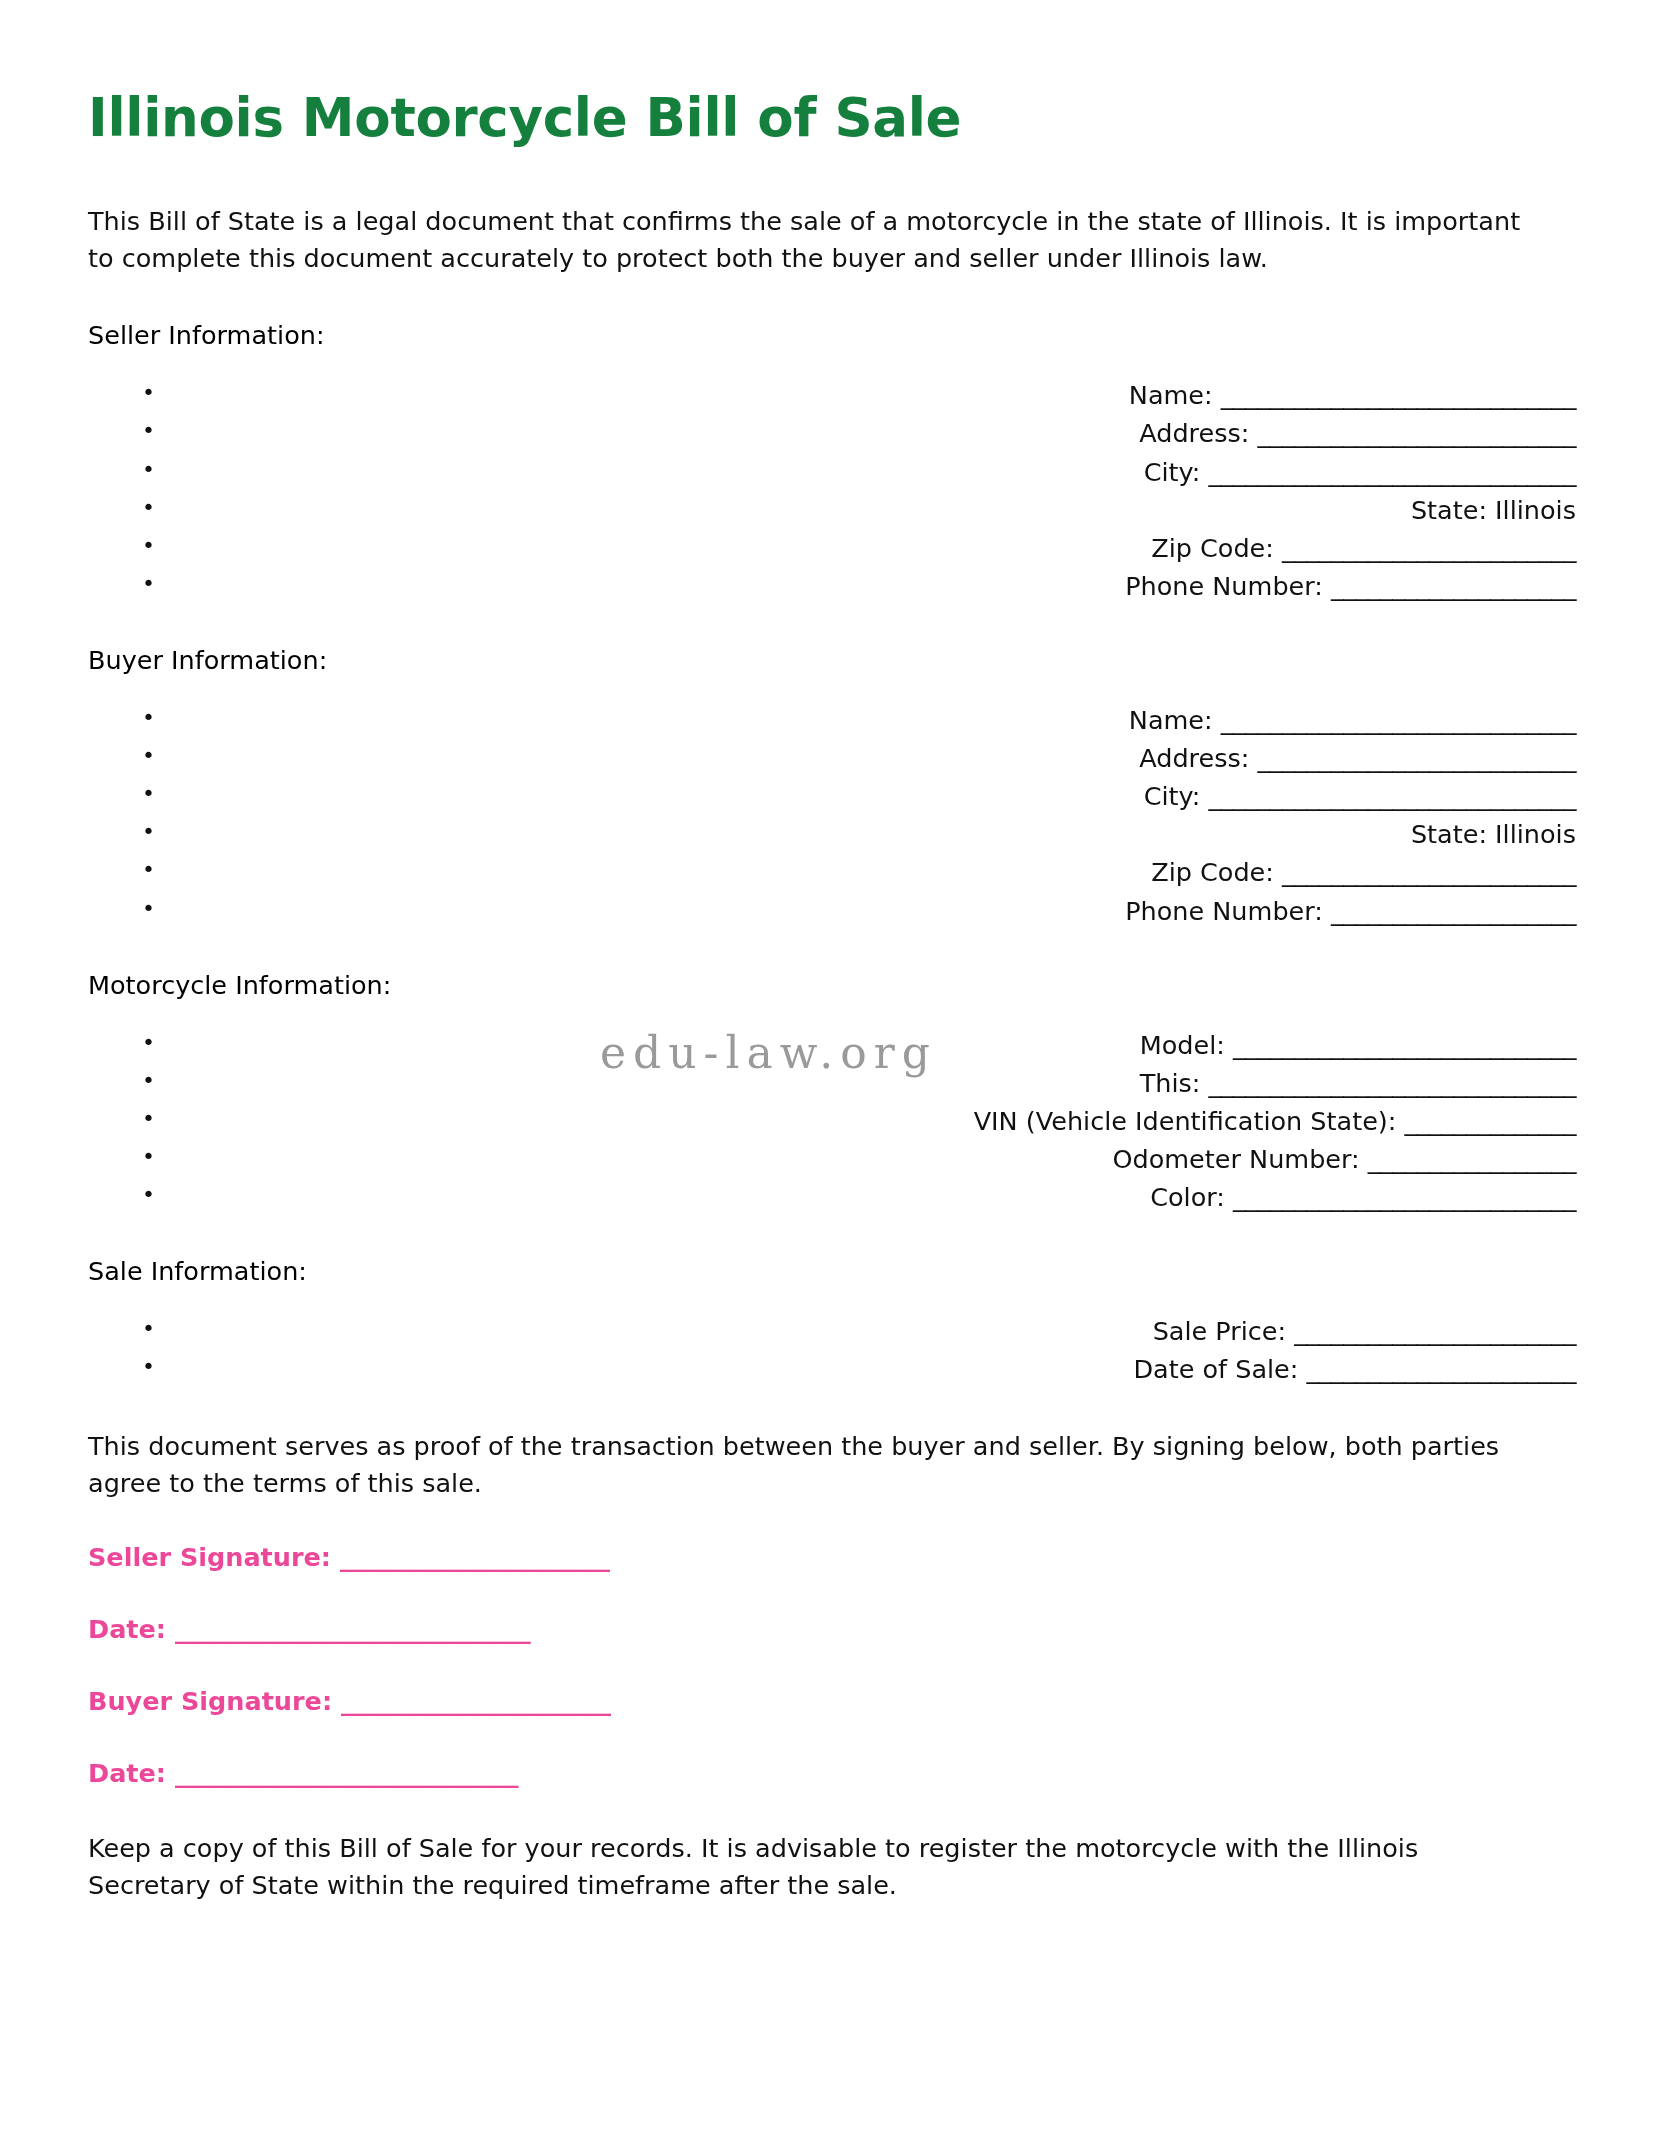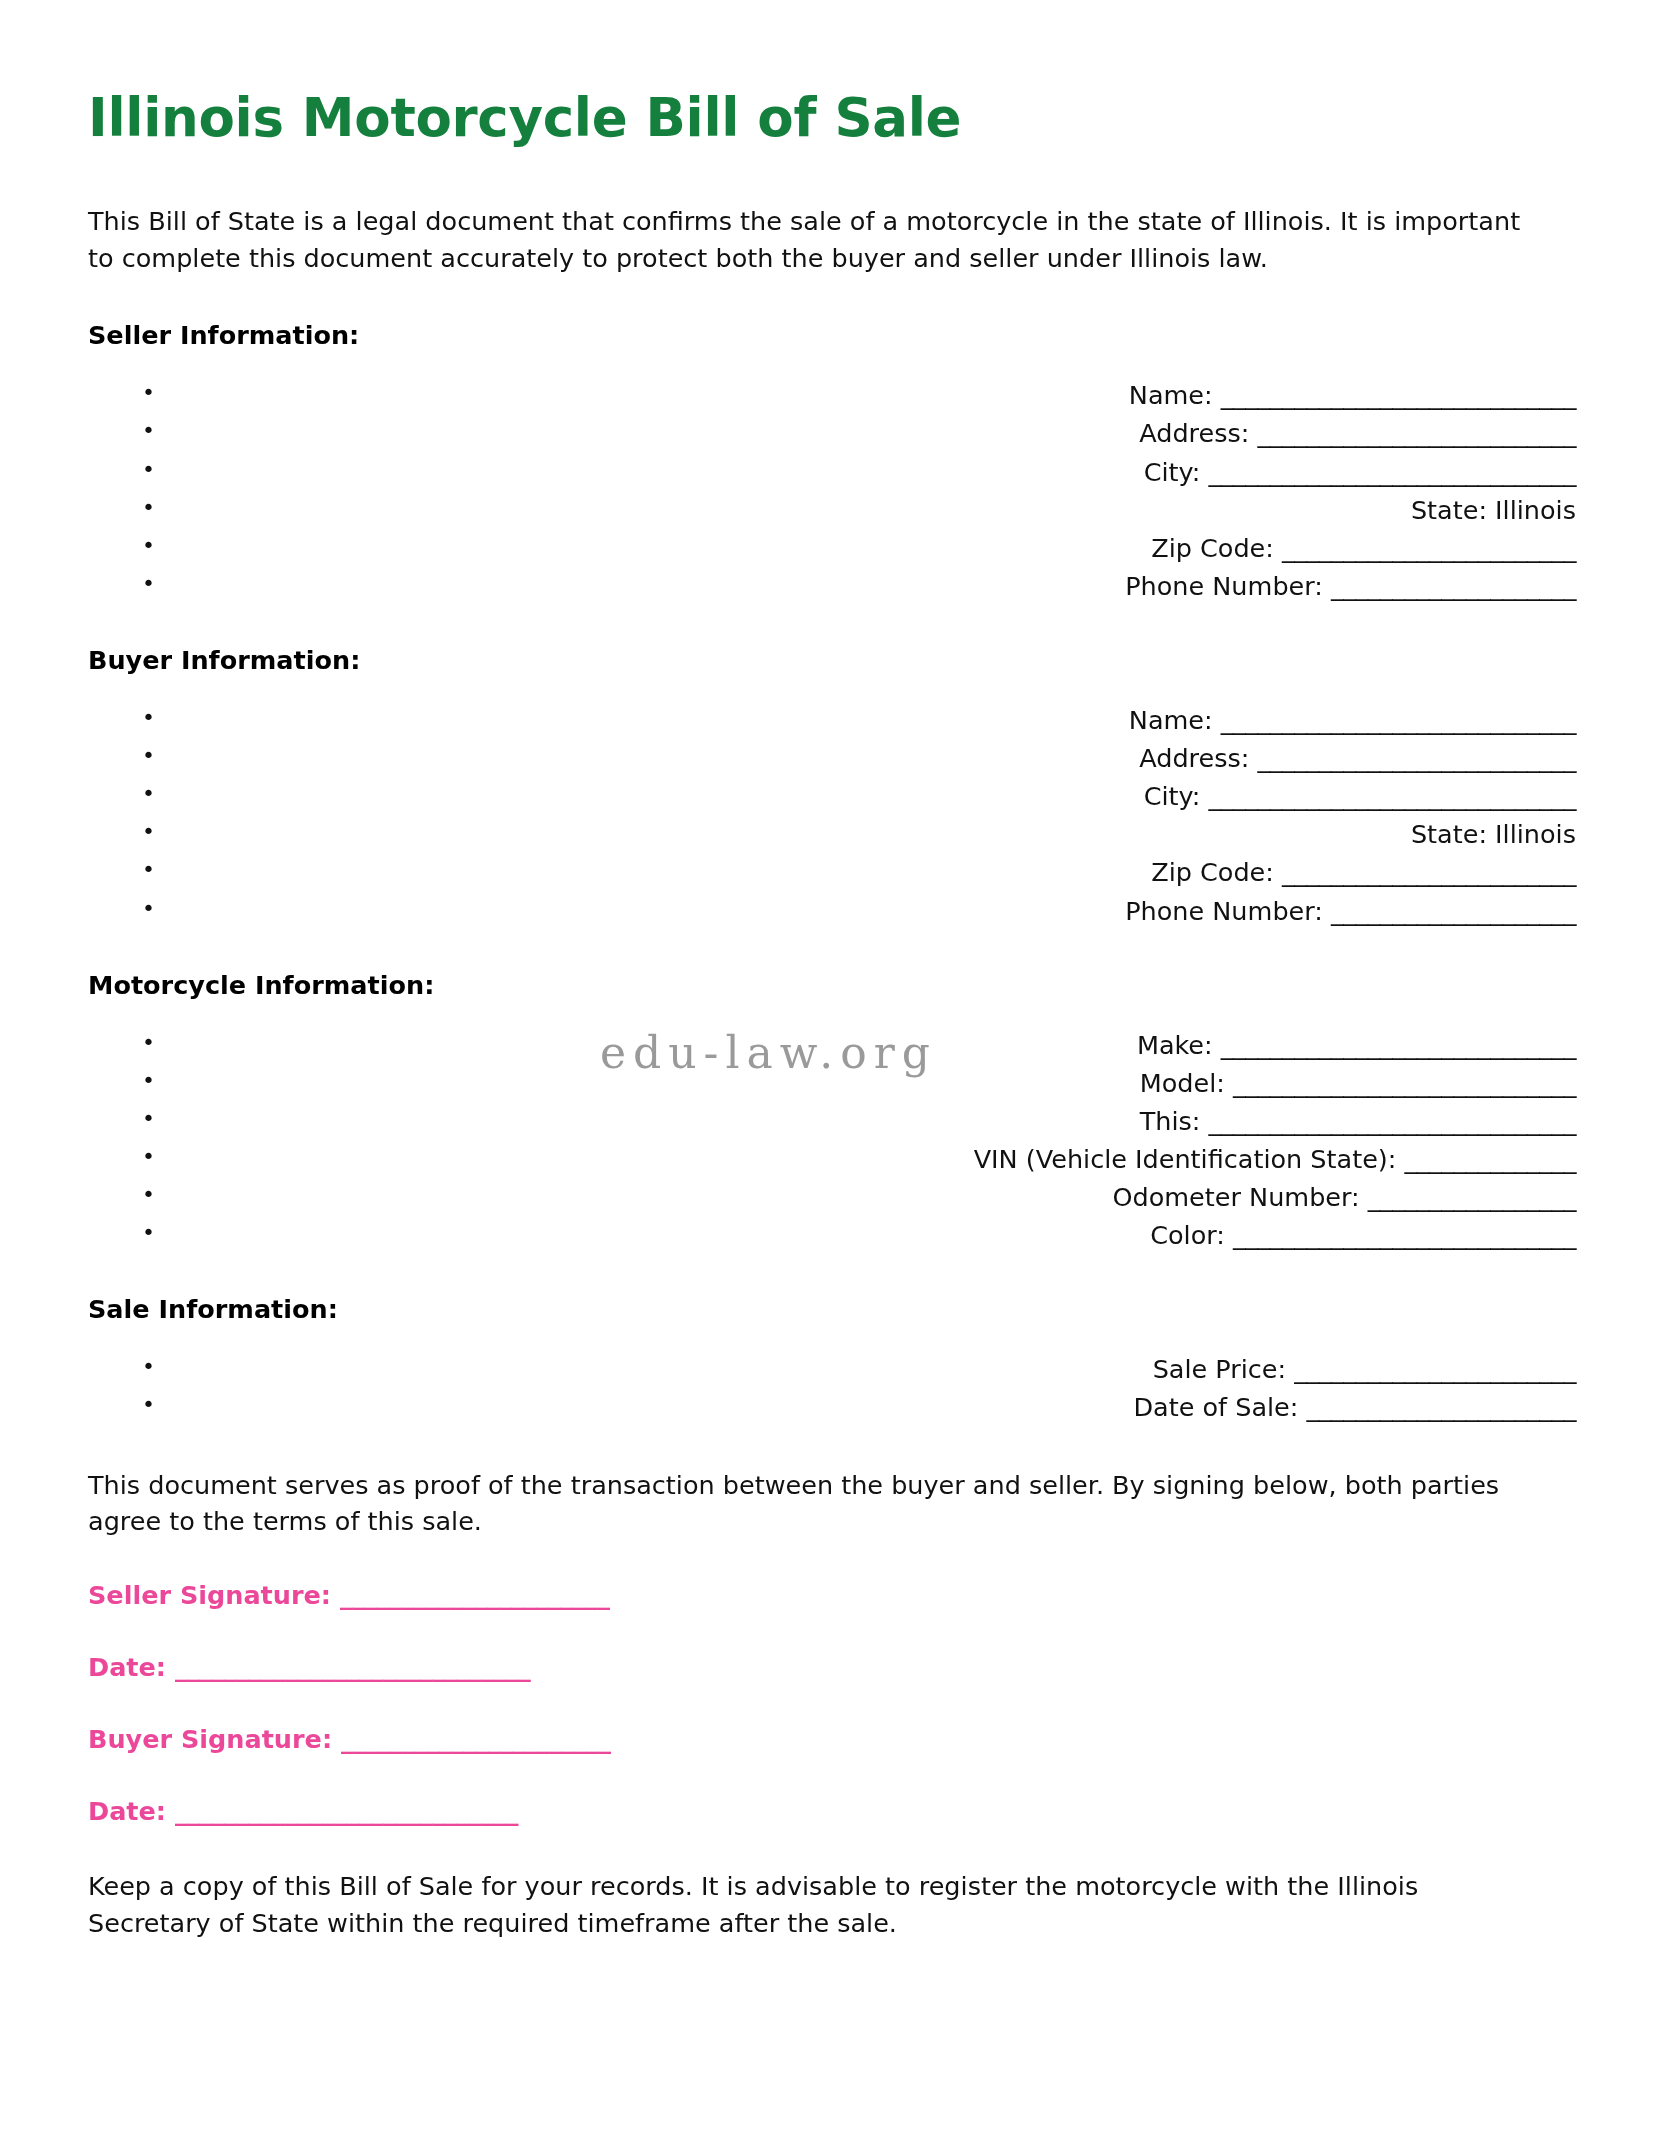--- a/index.html
+++ b/index.html
@@ -35,21 +35,21 @@
     line-height: 1.44;
     margin: 0 0 44px 0;
     max-width: 1455px;
     color: #111;
   }
   .para.tight {
     margin-bottom: 40px;
   }
   .section-head {
     font-size: 25.5px;
-    font-weight: bold;
+    font-weight: normal;
     margin: 0 0 26px 0;
     position: relative;
     color: #000;
   }
   ul.fields {
     list-style: none;
     margin: 0 0 40px 0;
     padding: 0 0 0 50px;
   }
   ul.fields li {
@@ -123,21 +123,20 @@
     <li><span>Name:</span> <span class="blank">_____________________________</span></li>
     <li><span>Address:</span> <span class="blank">__________________________</span></li>
     <li><span>City:</span> <span class="blank">______________________________</span></li>
     <li><span>State: Illinois</span><span class="blank"></span></li>
     <li><span>Zip Code:</span> <span class="blank">________________________</span></li>
     <li><span>Phone Number:</span> <span class="blank">____________________</span></li>
   </ul>
 
   <div class="section-head">Motorcycle Information:</div>
   <ul class="fields">
-    <li><span>Make:</span> <span class="blank">_____________________________</span></li>
     <li><span>Model:</span> <span class="blank">____________________________</span></li>
     <li><span>This:</span> <span class="blank">______________________________</span></li>
     <li><span>VIN (Vehicle Identification State):</span> <span class="blank">______________</span></li>
     <li><span>Odometer Number:</span> <span class="blank">_________________</span></li>
     <li><span>Color:</span> <span class="blank">____________________________</span></li>
   </ul>
 
   <div class="section-head">Sale Information:</div>
   <ul class="fields">
     <li><span>Sale Price:</span> <span class="blank">_______________________</span></li>

